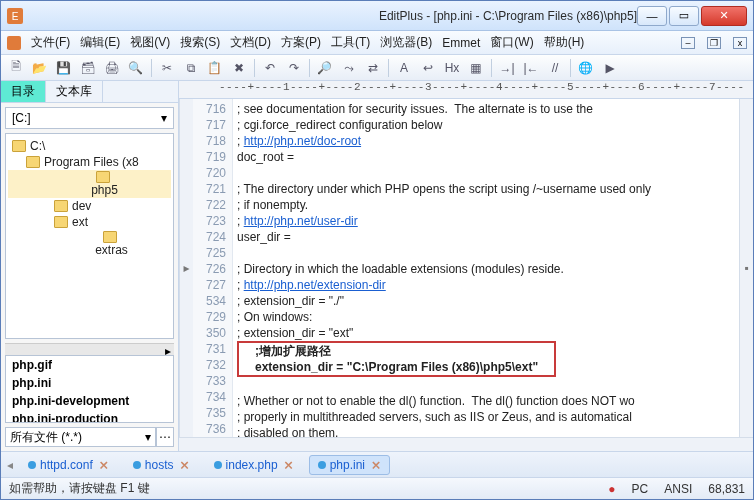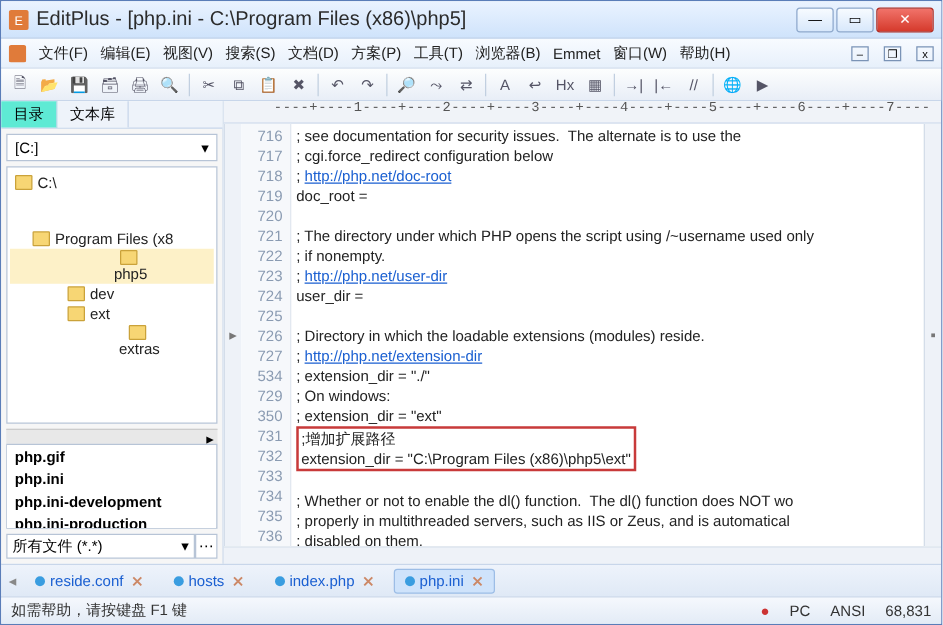--- a/index.html
+++ b/index.html
@@ -1,20 +1,20 @@
 <!DOCTYPE html>
 <html><head>
 <meta charset="utf-8">
 <style>
 * { margin: 0; padding: 0; box-sizing: border-box; font-family: "Microsoft YaHei", Tahoma, sans-serif; }
 body { width: 754px; height: 500px; background: #f0f0f0; overflow: hidden; font-size: 12px; }
 .window { width: 754px; height: 500px; border: 1px solid #5a7db8; background: #fff; display: flex; flex-direction: column; }
 .titlebar { height: 30px; background: linear-gradient(#eaf3ff, #cfe3fb); display: flex; align-items: center; padding: 0 6px; border-bottom: 1px solid #a9c3e5; }
 .titlebar .icon { width: 16px; height: 16px; margin-right: 6px; }
-.titlebar .title { flex: 1; color: #2b2b2b; font-size: 16px; }
+.titlebar .title { flex: 1; color: #2b2b2b; font-size: 12px; text-align: right; }
 .winbtns { display: flex; gap: 2px; }
 .winbtn { width: 30px; height: 20px; border: 1px solid #8fa9cc; background: linear-gradient(#f7fbff,#d8e8fb); display: flex; align-items: center; justify-content: center; font-size: 11px; border-radius: 3px; }
 .winbtn.close { background: linear-gradient(#f1736a,#d53a2c); color: #fff; border-color: #b02c22; width: 46px; }
 .menubar { height: 24px; background: linear-gradient(#f8fbff,#e7f0fb); display: flex; align-items: center; padding: 0 6px; gap: 10px; border-bottom: 1px solid #c8d6ea; }
 .menuitem { color: #222; font-size: 12px; cursor: default; }
 .mdi { width: 14px; height: 12px; border: 1px solid #7a93b6; display: inline-flex; align-items: center; justify-content: center; font-size: 9px; margin-left: 2px; }
 .toolbar { height: 26px; background: linear-gradient(#fdfefe,#e8eef7); display: flex; align-items: center; padding: 0 4px; gap: 2px; border-bottom: 1px solid #c8d6ea; }
 .tbtn { width: 22px; height: 22px; display: flex; align-items: center; justify-content: center; border-radius: 2px; }
 .tsep { width: 1px; height: 18px; background: #c1cfe0; margin: 0 2px; }
 .body { flex: 1; display: flex; min-height: 0; }
@@ -31,21 +31,21 @@
 .filelist div { padding: 2px 6px; font-size: 12px; }
 .filterrow { margin: 0 4px 4px; display: flex; }
 .filter { flex: 1; height: 20px; border: 1px solid #b7c4d6; background: #fff; padding: 0 4px; display: flex; align-items: center; justify-content: space-between; font-size: 12px; }
 .editor { flex: 1; display: flex; flex-direction: column; min-width: 0; }
 .ruler { height: 18px; background: #f0f3f8; border-bottom: 1px solid #c8d6ea; font-family: "Courier New", monospace; font-size: 11px; color: #555; white-space: pre; overflow: hidden; padding-left: 40px; letter-spacing: 0.5px; }
 .code-area { flex: 1; display: flex; overflow: hidden; background: #fff; position: relative; }
 .vbar { width: 14px; background: #eef2f8; border-left: 1px solid #d4dde9; display: flex; align-items: center; justify-content: center; color: #777; }
 .gutter { width: 40px; background: #f6f8fb; color: #8a9bb2; text-align: right; padding: 2px 6px 2px 2px; font-family: "Courier New", monospace; font-size: 12px; line-height: 16px; border-right: 1px solid #e2e8f0; }
 .code { flex: 1; font-family: "Courier New", monospace; font-size: 12px; line-height: 16px; padding: 2px 4px; white-space: pre; color: #222; overflow: hidden; }
 .code .link { color: #1a5fd1; text-decoration: underline; }
-.highlight-box { border: 2px solid #c83a3a; padding: 0 2px; display: inline-block; }
+.highlight-box { border: 2px solid #c83a3a; padding: 0 16px; display: inline-block; font-weight: bold; }
 .hscroll { height: 14px; background: #eef2f8; border-top: 1px solid #d4dde9; }
 .tabbar { height: 26px; background: linear-gradient(#eef3fb,#dfe9f6); display: flex; align-items: center; padding: 0 6px; gap: 6px; border-top: 1px solid #c8d6ea; }
 .doctab { display: flex; align-items: center; padding: 2px 8px; gap: 4px; font-size: 12px; color: #1a5fd1; border: 1px solid transparent; border-radius: 3px; }
 .doctab.active { background: #cfe3fb; border-color: #9cbde6; }
 .doctab .dot { width: 8px; height: 8px; border-radius: 50%; background: #3a9de0; }
 .doctab .x { color: #c86; font-weight: bold; margin-left: 2px; }
 .statusbar { height: 22px; background: linear-gradient(#f5f8fd,#e3ebf6); display: flex; align-items: center; padding: 0 8px; gap: 18px; font-size: 12px; color: #333; border-top: 1px solid #c8d6ea; justify-content: space-between; }
 .statusbar .left { flex: 1; }
 .statusbar .grp { display: flex; gap: 16px; }
 .watermark { position: absolute; right: 6px; bottom: 18px; color: #d8d8d8; font-size: 11px; pointer-events: none; }
@@ -130,21 +130,21 @@
       </div>
       <div class="drive">
         <span>[C:]</span>
         <span>▾</span>
       </div>
       <div class="tree" id="tree">
           <div class="tree-item" style="padding-left: 4px;">
             <span class="folder-icon"></span>
             <span>C:\</span>
           </div>
-          <div class="tree-item" style="padding-left: 18px; margin-top: 29px;">
+          <div class="tree-item" style="padding-left: 18px;">
             <span class="folder-icon"></span>
             <span>Program Files (x8</span>
           </div>
           <div class="tree-item" style="padding-left: 32px; background: rgb(253, 241, 200); flex-direction: column;">
             <span class="folder-icon"></span>
             <span>php5</span>
           </div>
           <div class="tree-item" style="padding-left: 46px;">
             <span class="folder-icon"></span>
             <span>dev</span>
@@ -208,21 +208,21 @@
         <div class="watermark"></div>
       </div>
       <div class="hscroll"></div>
     </div>
   </div>
 
   <div class="tabbar" id="tabbar">
     <span style="color:#888">◂</span>
   <div class="doctab">
         <span class="dot"></span>
-        <span>reside.conf</span>
+        <span>httpd.conf</span>
         <span class="x">⨯</span>
       </div>
       <div class="doctab">
         <span class="dot"></span>
         <span>hosts</span>
         <span class="x">⨯</span>
       </div>
       <div class="doctab">
         <span class="dot"></span>
         <span>index.php</span>

